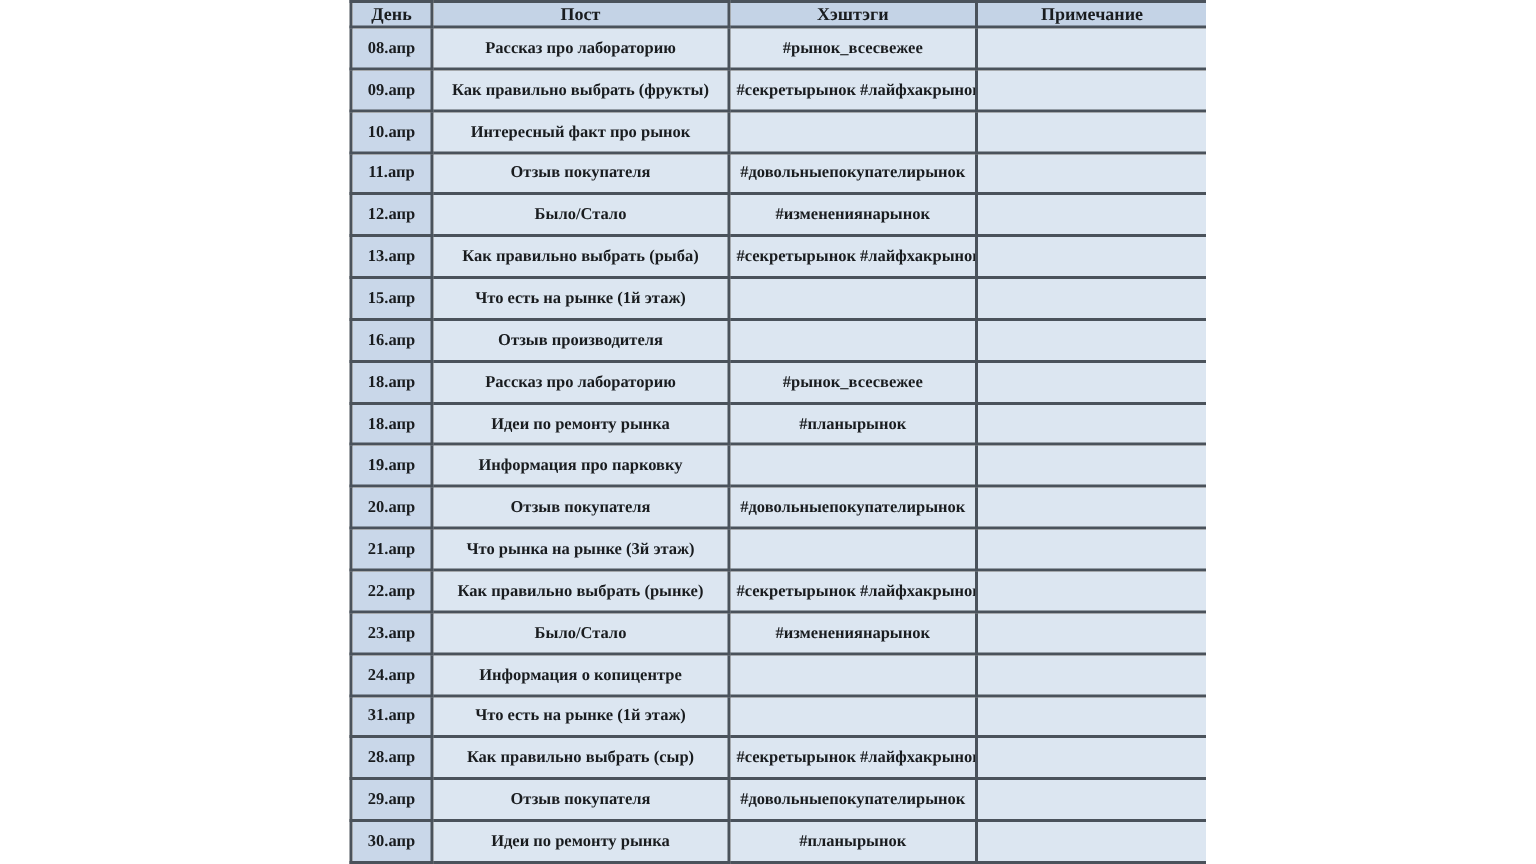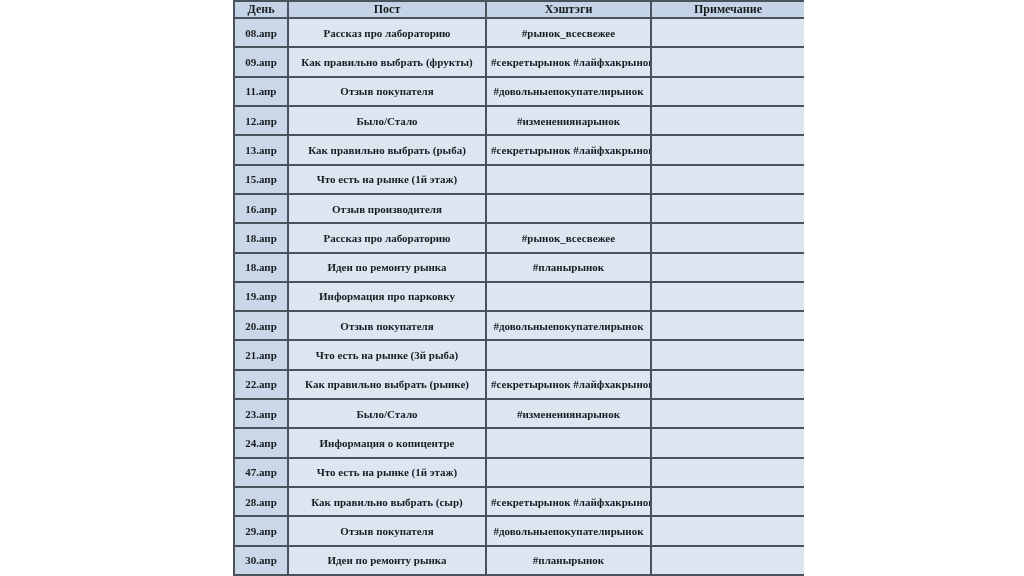--- a/index.html
+++ b/index.html
@@ -78,20 +78,26 @@
           <td class="col-hashtags">#рынок_всесвежее</td>
           <td class="col-note"></td>
         </tr>
         <tr>
           <td class="col-day">09.апр</td>
           <td class="col-post">Как правильно выбрать (фрукты)</td>
           <td class="col-hashtags">#секретырынок #лайфхакрынок</td>
           <td class="col-note"></td>
         </tr>
         <tr>
+          <td class="col-day">10.апр</td>
+          <td class="col-post">Интересный факт про рынок</td>
+          <td class="col-hashtags"></td>
+          <td class="col-note"></td>
+        </tr>
+        <tr>
           <td class="col-day">11.апр</td>
           <td class="col-post">Отзыв покупателя</td>
           <td class="col-hashtags">#довольныепокупателирынок</td>
           <td class="col-note"></td>
         </tr>
         <tr>
           <td class="col-day">12.апр</td>
           <td class="col-post">Было/Стало</td>
           <td class="col-hashtags">#изменениянарынок</td>
           <td class="col-note"></td>
@@ -133,21 +139,21 @@
           <td class="col-note"></td>
         </tr>
         <tr>
           <td class="col-day">20.апр</td>
           <td class="col-post">Отзыв покупателя</td>
           <td class="col-hashtags">#довольныепокупателирынок</td>
           <td class="col-note"></td>
         </tr>
         <tr>
           <td class="col-day">21.апр</td>
-          <td class="col-post">Что есть на рынке (3й рыба)</td>
+          <td class="col-post">Что рынка на рынке (3й этаж)</td>
           <td class="col-hashtags"></td>
           <td class="col-note"></td>
         </tr>
         <tr>
           <td class="col-day">22.апр</td>
           <td class="col-post">Как правильно выбрать (рынке)</td>
           <td class="col-hashtags">#секретырынок #лайфхакрынок</td>
           <td class="col-note"></td>
         </tr>
         <tr>
@@ -156,21 +162,21 @@
           <td class="col-hashtags">#изменениянарынок</td>
           <td class="col-note"></td>
         </tr>
         <tr>
           <td class="col-day">24.апр</td>
           <td class="col-post">Информация о копицентре</td>
           <td class="col-hashtags"></td>
           <td class="col-note"></td>
         </tr>
         <tr>
-          <td class="col-day">47.апр</td>
+          <td class="col-day">31.апр</td>
           <td class="col-post">Что есть на рынке (1й этаж)</td>
           <td class="col-hashtags"></td>
           <td class="col-note"></td>
         </tr>
         <tr>
           <td class="col-day">28.апр</td>
           <td class="col-post">Как правильно выбрать (сыр)</td>
           <td class="col-hashtags">#секретырынок #лайфхакрынок</td>
           <td class="col-note"></td>
         </tr>

